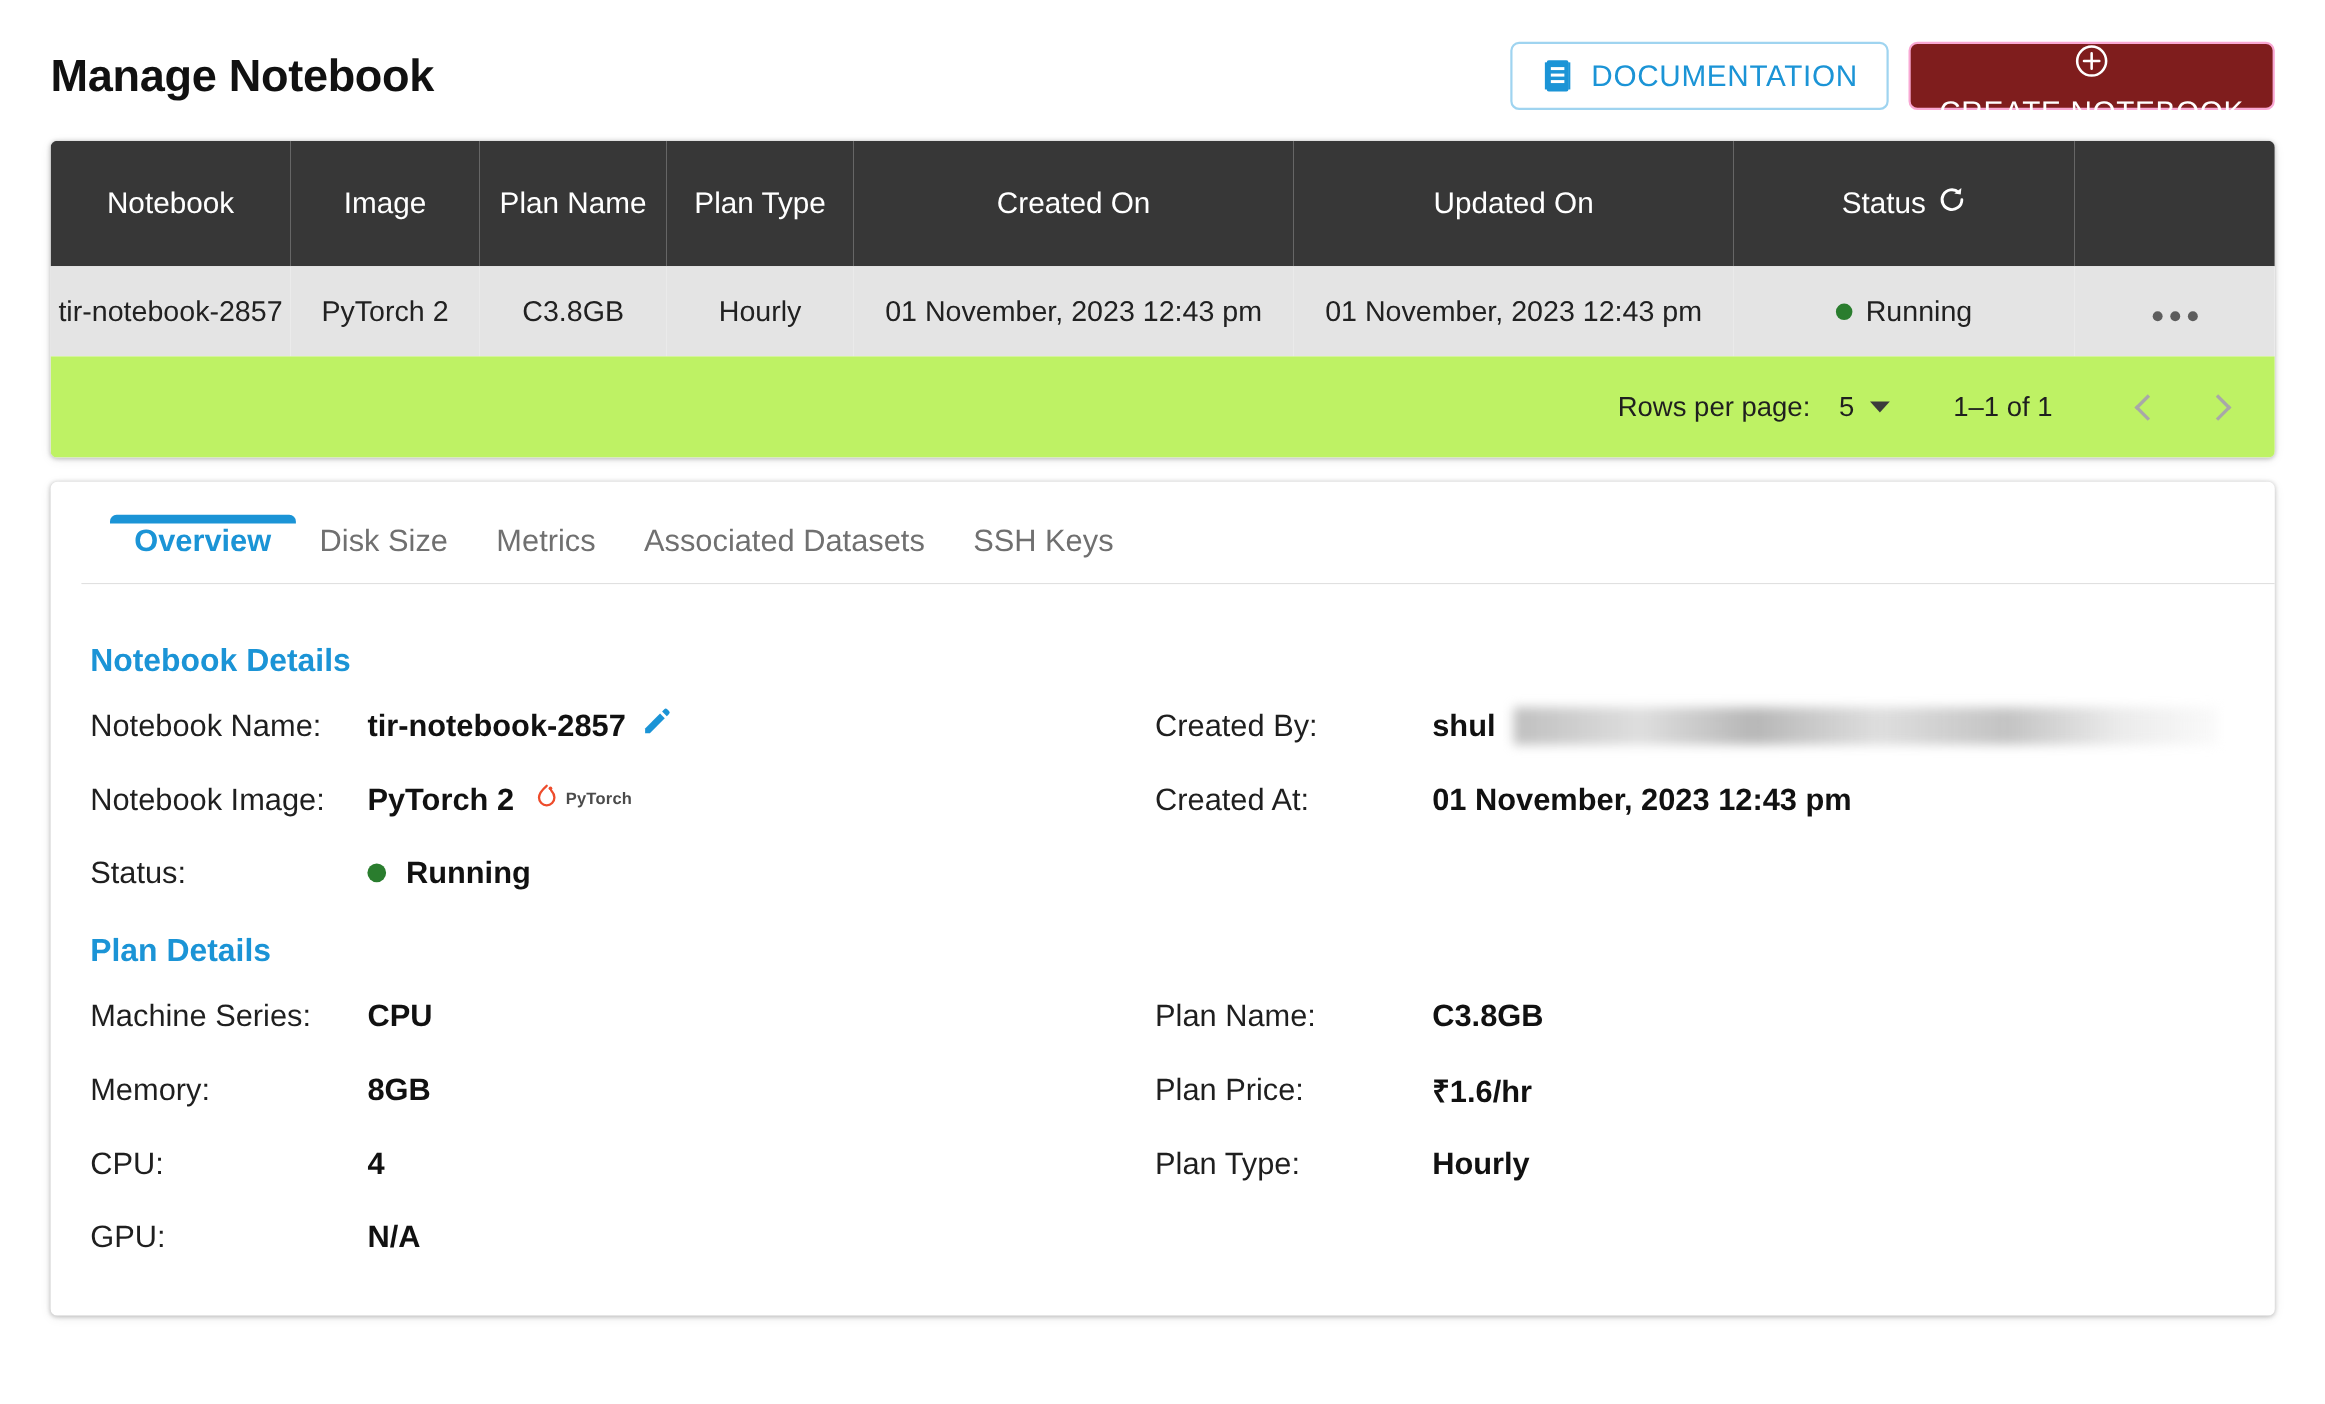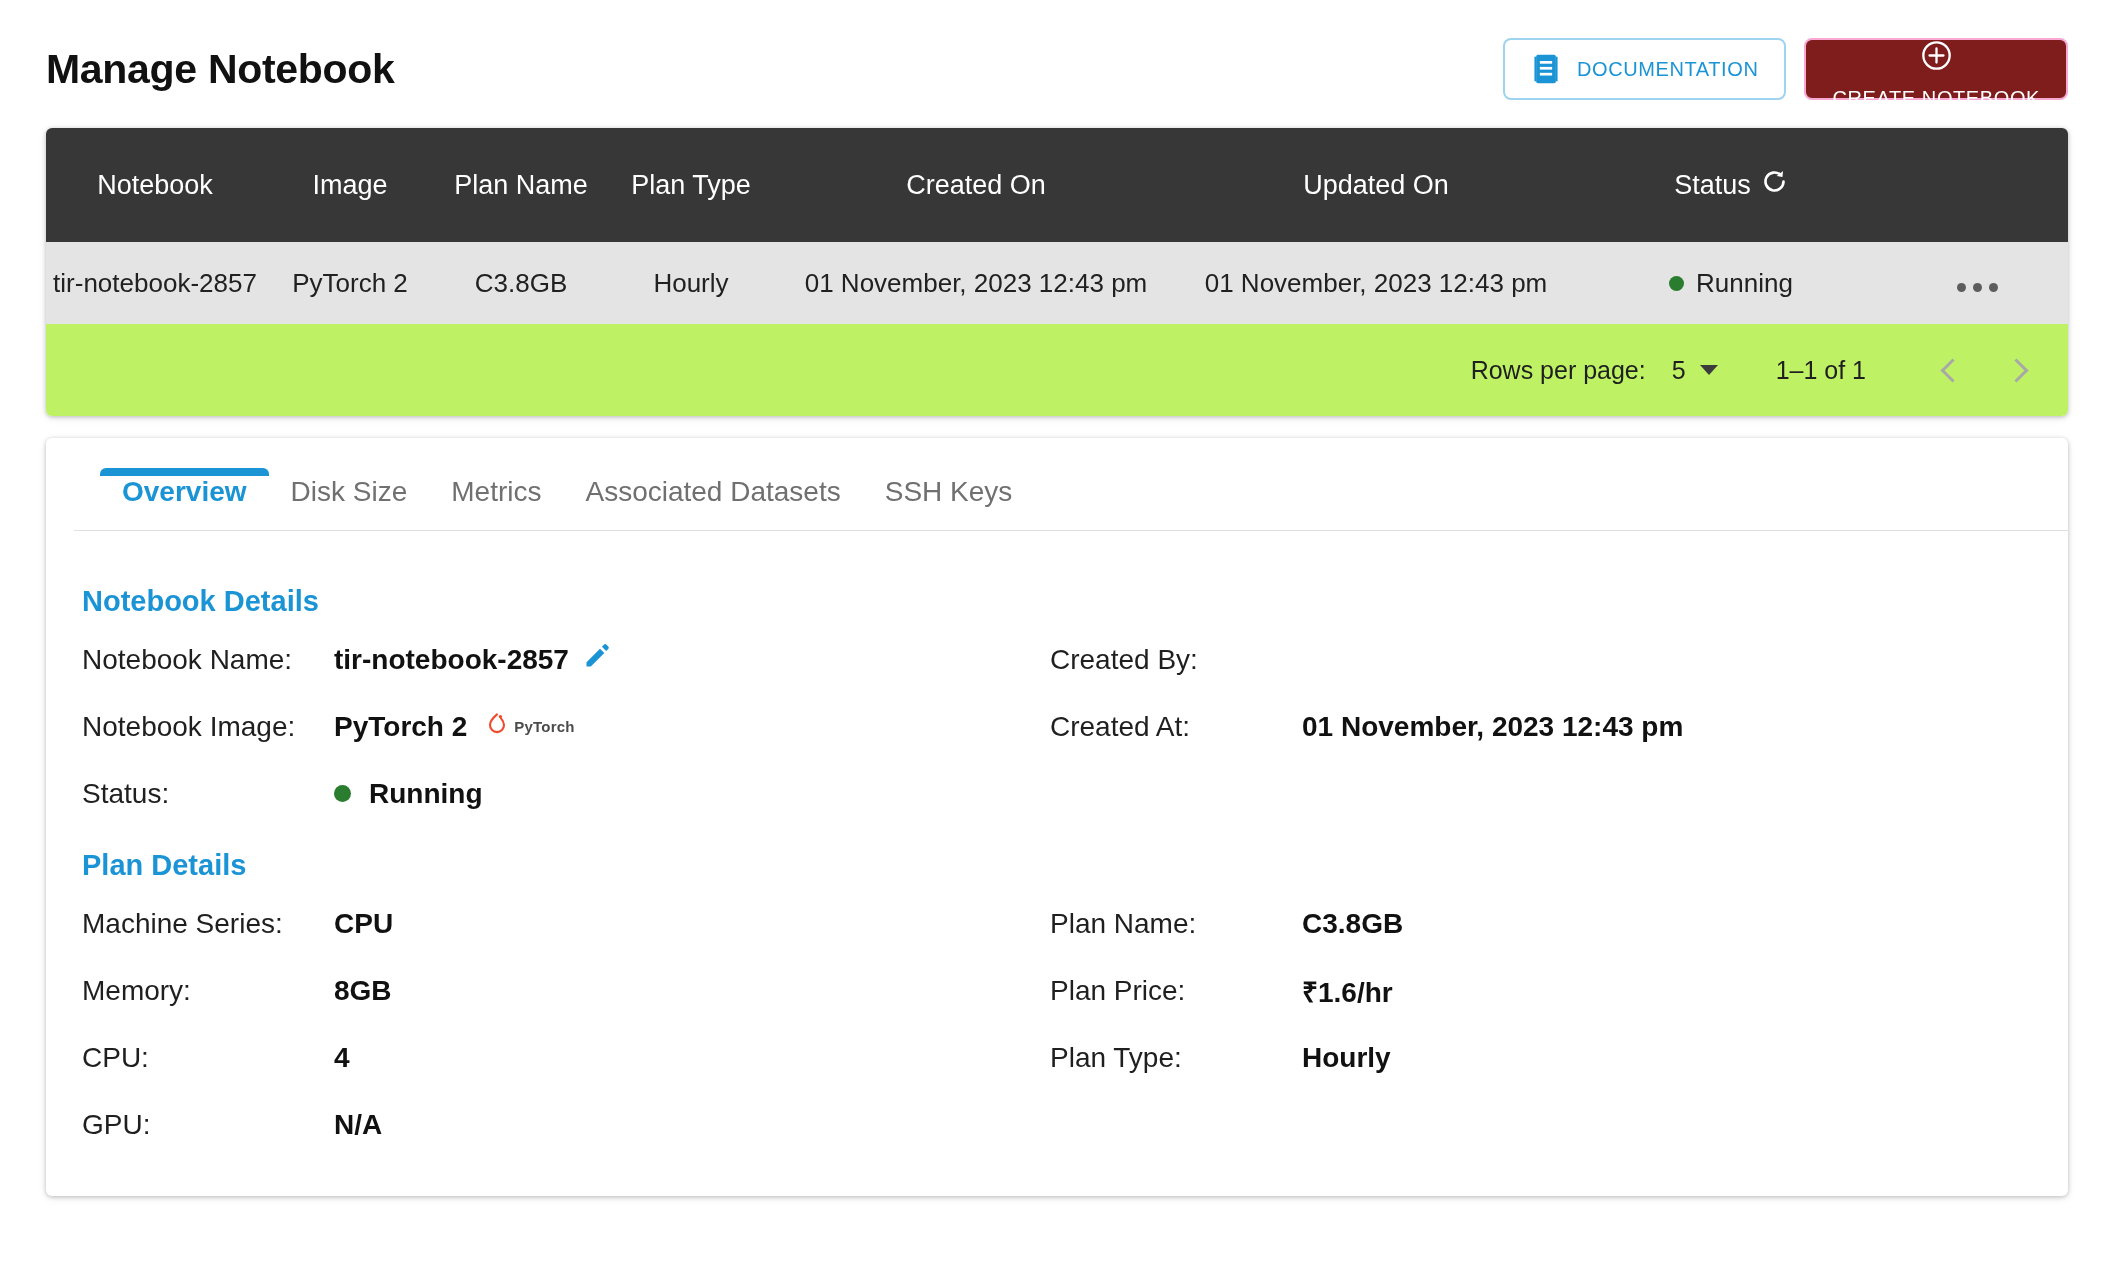--- a/index.html
+++ b/index.html
@@ -43,21 +43,21 @@
     align-items: center;
     gap: 18px;
   }
   .btn {
     display: inline-flex;
     align-items: center;
     gap: 16px;
     height: 62px;
     padding: 0 26px;
     border-radius: 8px;
-    font-size: 20px;
+    font-size: 27px;
     letter-spacing: 0.6px;
     box-sizing: border-box;
     cursor: pointer;
     white-space: nowrap;
   }
   .btn-doc {
     background: #ffffff;
     border: 2px solid #9fd4f0;
     color: #1b94d6;
   }
@@ -474,20 +474,24 @@
             <span class="field-label">GPU:</span>
             <span class="field-value">N/A</span>
           </div>
         </div>
 
         <div>
           <div class="section-title" style="visibility:hidden">&nbsp;</div>
 
           <div class="field">
             <span class="field-label wide">Created By:</span>
+            <span class="field-value">
+              <span>shul</span>
+                <span class="redacted"></span>
+            </span>
           </div>
 
           <div class="field">
             <span class="field-label wide">Created At:</span>
             <span class="field-value">01 November, 2023 12:43 pm</span>
           </div>
 
           <div class="spacer-row"></div>
           <div class="section-title plan-title-wrap" style="visibility:hidden">&nbsp;</div>
 

